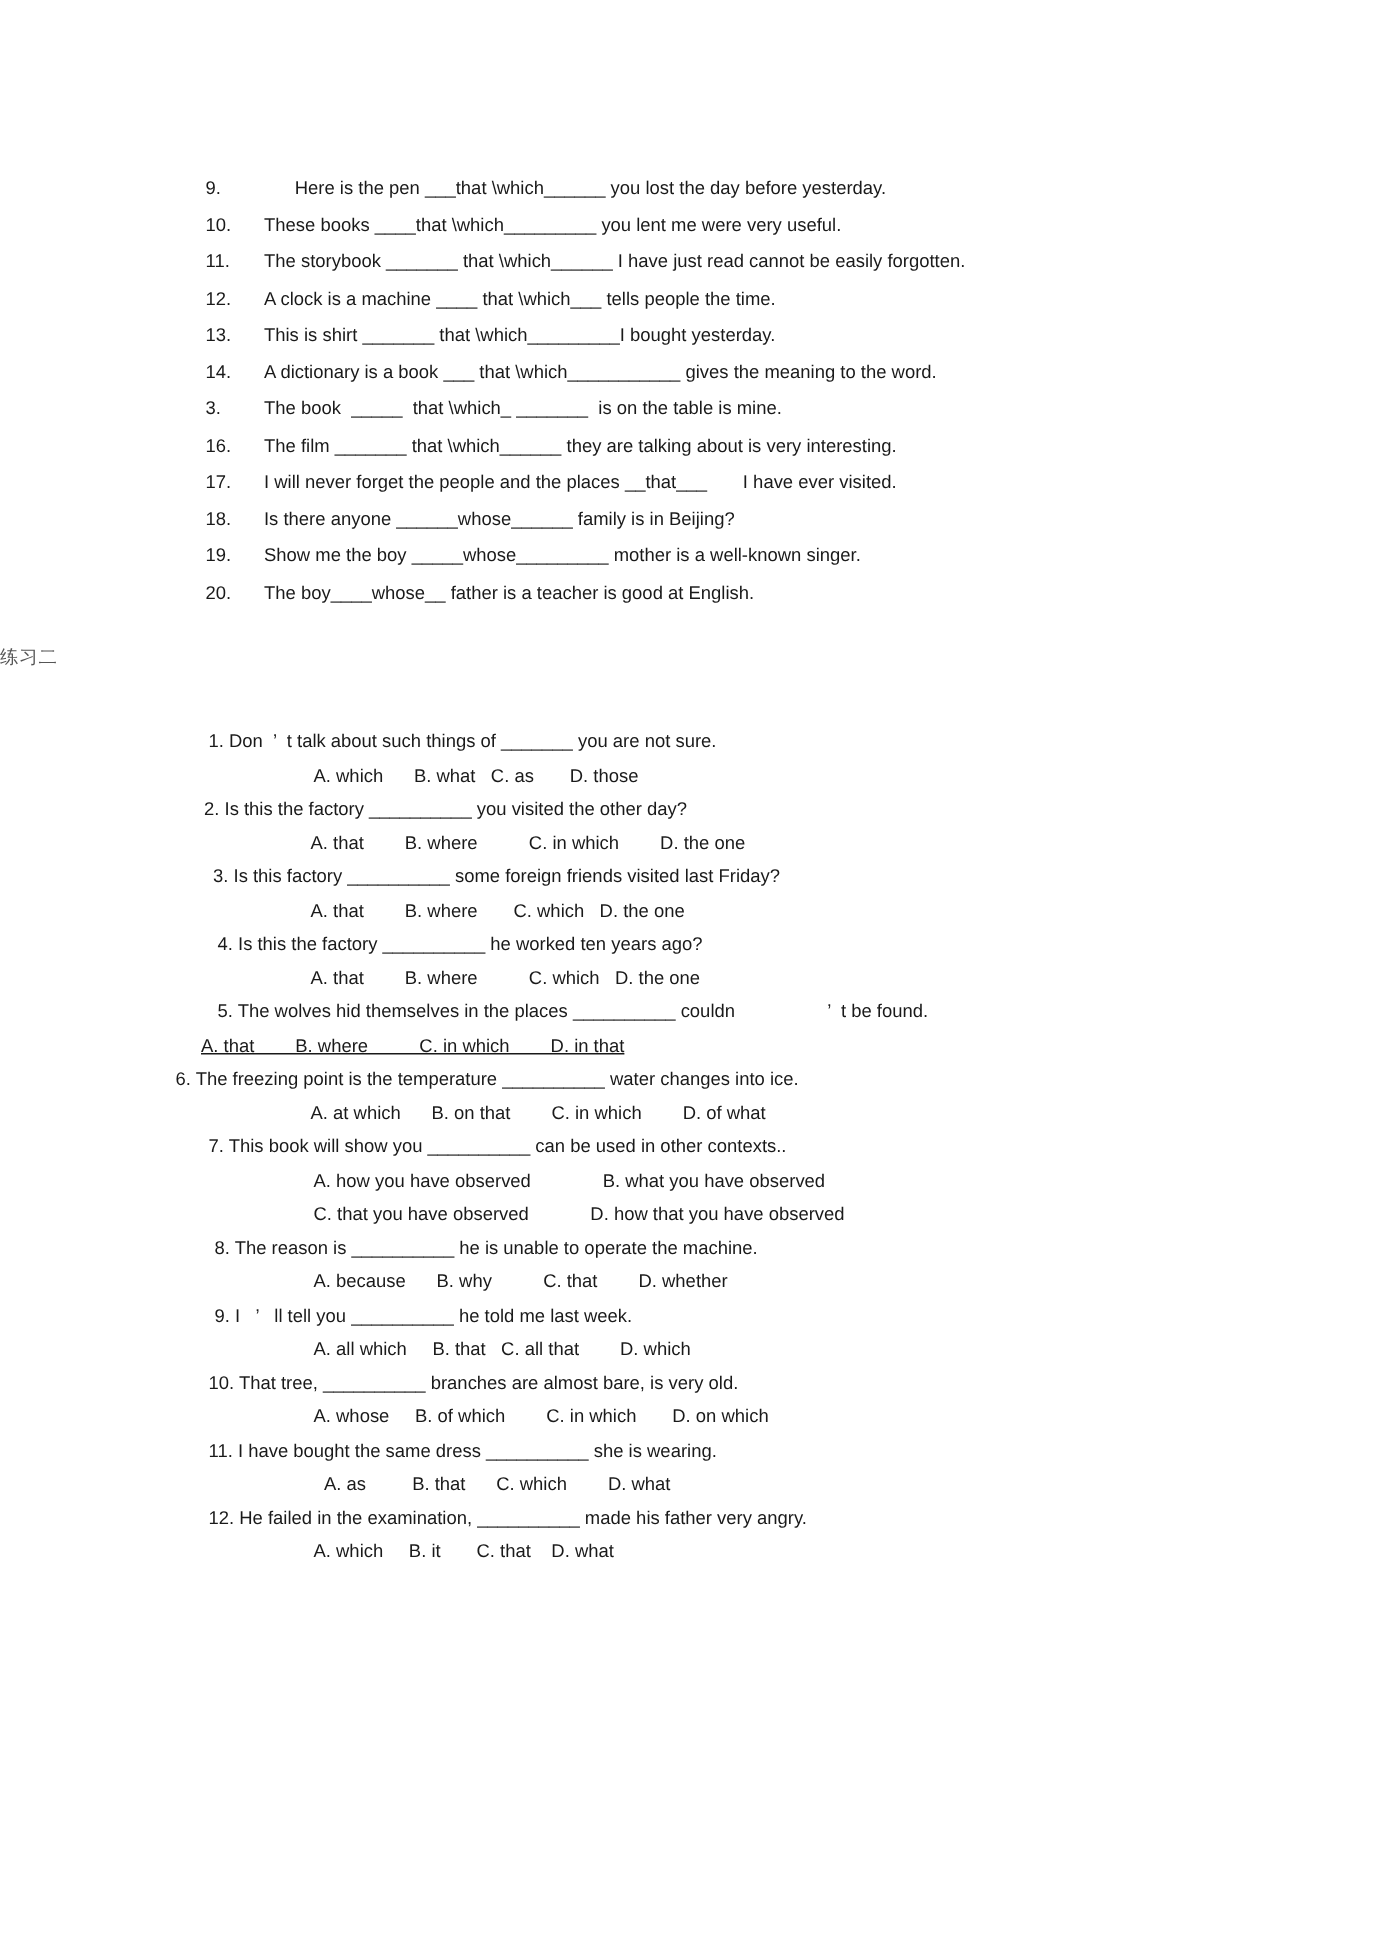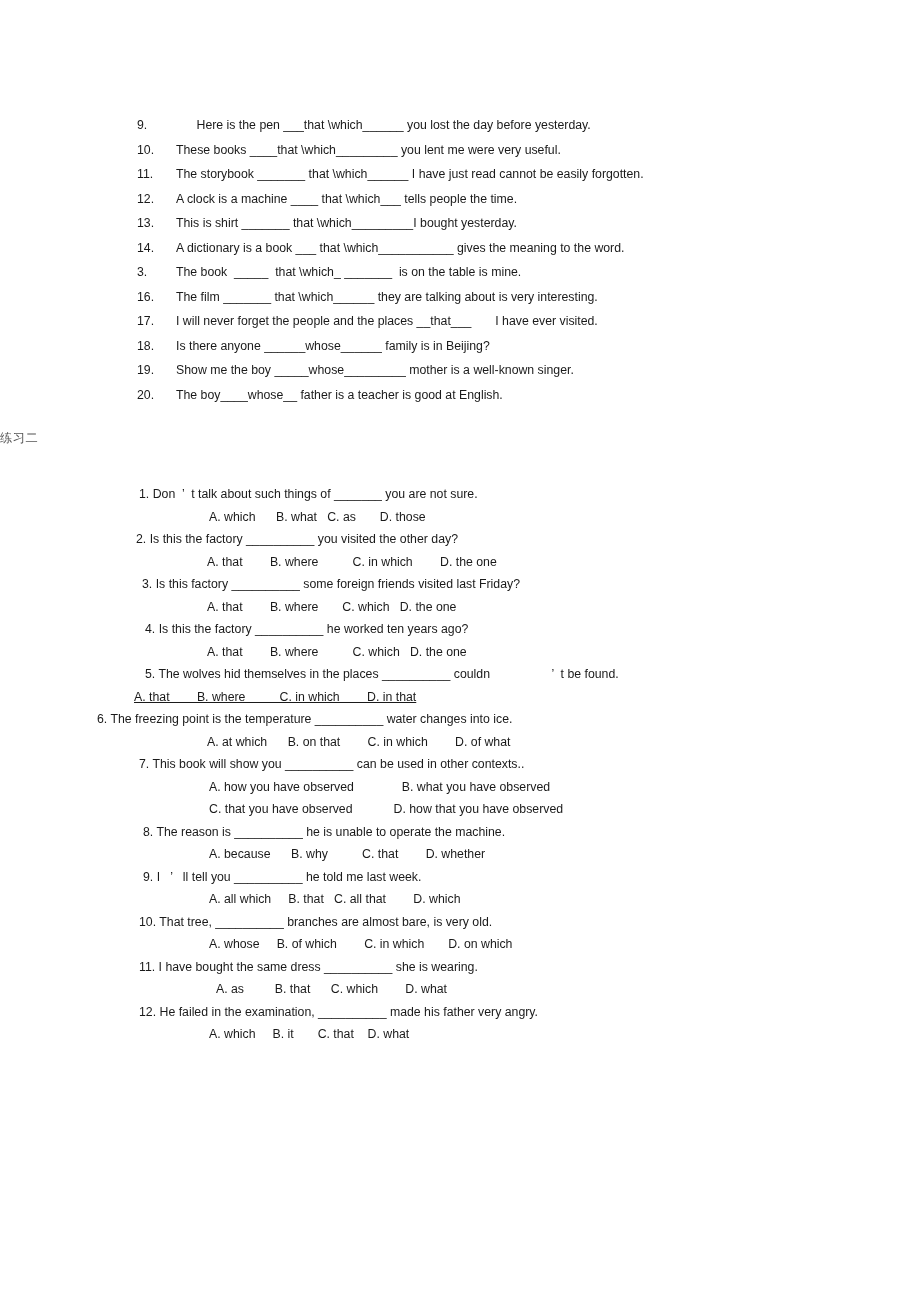--- a/index.html
+++ b/index.html
@@ -118,21 +118,21 @@
         <div class="mcq-stem" style="padding-left: 139px;">1. Don  ’  t talk about such things of _______ you are not sure.</div>
         <div class="mcq-options" style="padding-left: 163px;">A. which      B. what   C. as       D. those</div>
         <div class="mcq-stem" style="padding-left: 136px;">2. Is this the factory __________ you visited the other day?</div>
         <div class="mcq-options" style="padding-left: 161px;">A. that        B. where          C. in which        D. the one</div>
         <div class="mcq-stem" style="padding-left: 142px;">3. Is this factory __________ some foreign friends visited last Friday?</div>
         <div class="mcq-options" style="padding-left: 161px;">A. that        B. where       C. which   D. the one</div>
         <div class="mcq-stem" style="padding-left: 145px;">4. Is this the factory __________ he worked ten years ago?</div>
         <div class="mcq-options" style="padding-left: 161px;">A. that        B. where          C. which   D. the one</div>
         <div class="mcq-stem" style="padding-left: 145px;">5. The wolves hid themselves in the places __________ couldn                  ’  t be found.</div>
         <div class="mcq-options" style="padding-left: 88px; text-decoration: underline;">A. that        B. where          C. in which        D. in that</div>
-        <div class="mcq-stem" style="padding-left: 97px;">6. The freezing point is the temperature __________ water changes into ice.</div>
+        <div class="mcq-stem" style="padding-left: 97px; margin-left: 20px;">6. The freezing point is the temperature __________ water changes into ice.</div>
         <div class="mcq-options" style="padding-left: 161px;">A. at which      B. on that        C. in which        D. of what</div>
         <div class="mcq-stem" style="padding-left: 139px;">7. This book will show you __________ can be used in other contexts..</div>
         <div class="mcq-options" style="padding-left: 163px;">A. how you have observed              B. what you have observed</div>
         <div class="mcq-options" style="padding-left: 163px;">C. that you have observed            D. how that you have observed</div>
         <div class="mcq-stem" style="padding-left: 143px;">8. The reason is __________ he is unable to operate the machine.</div>
         <div class="mcq-options" style="padding-left: 163px;">A. because      B. why          C. that        D. whether</div>
         <div class="mcq-stem" style="padding-left: 143px;">9. I   ’   ll tell you __________ he told me last week.</div>
         <div class="mcq-options" style="padding-left: 163px;">A. all which     B. that   C. all that        D. which</div>
         <div class="mcq-stem" style="padding-left: 139px;">10. That tree, __________ branches are almost bare, is very old.</div>
         <div class="mcq-options" style="padding-left: 163px;">A. whose     B. of which        C. in which       D. on which</div>

